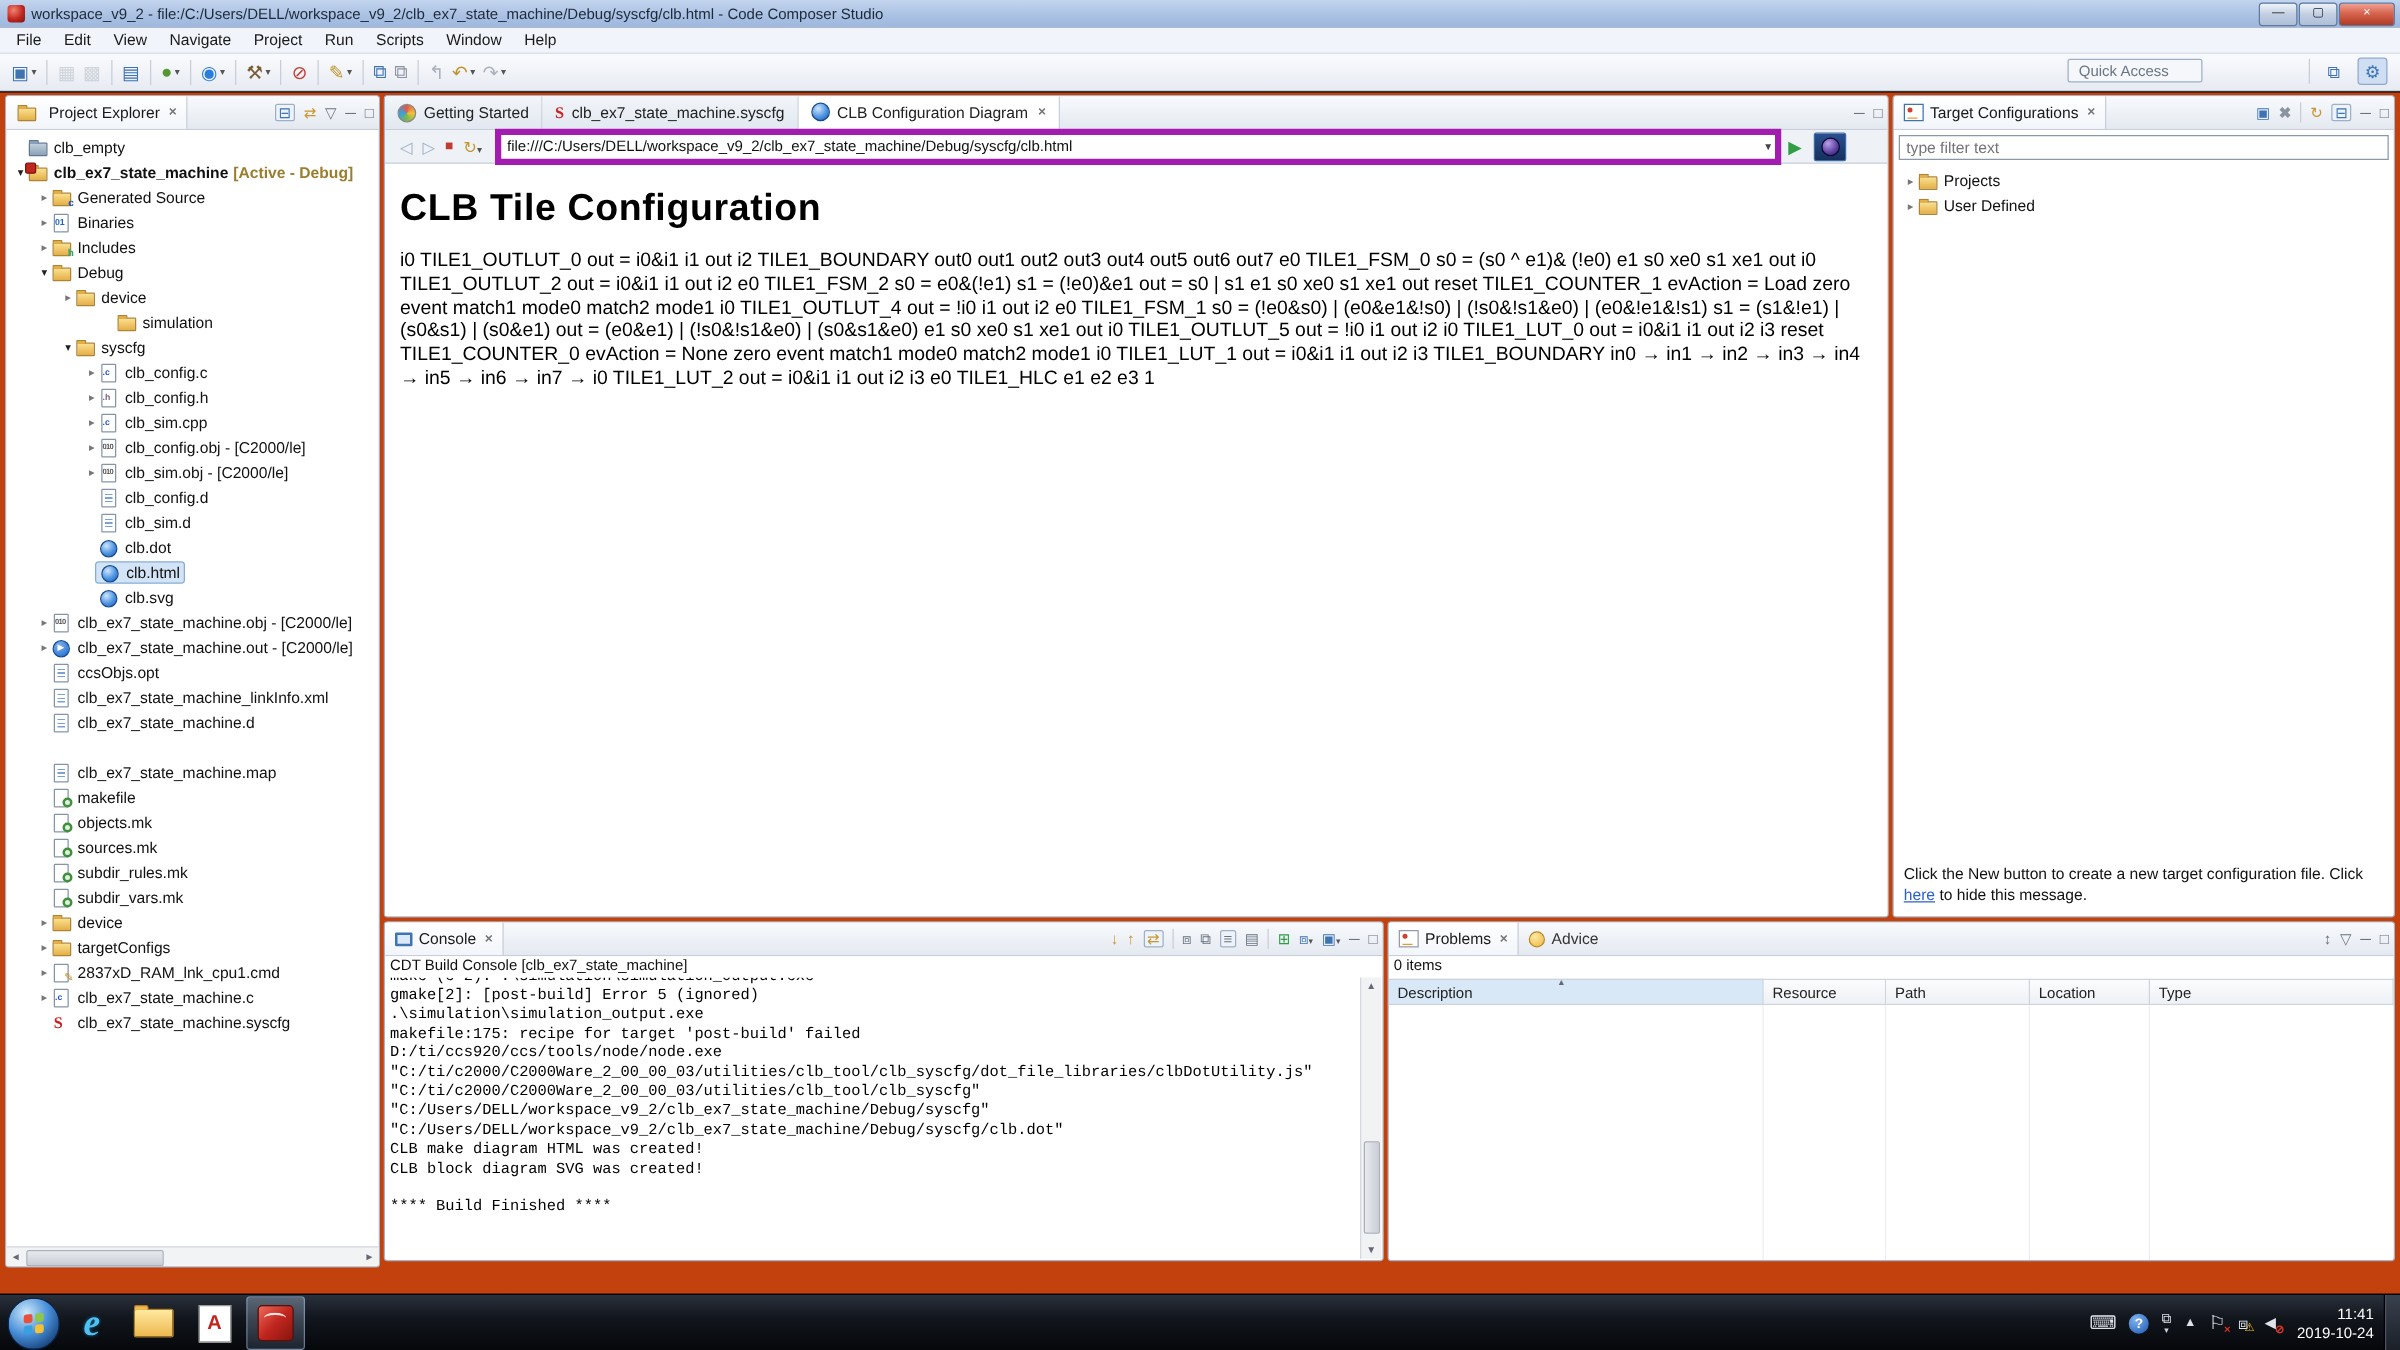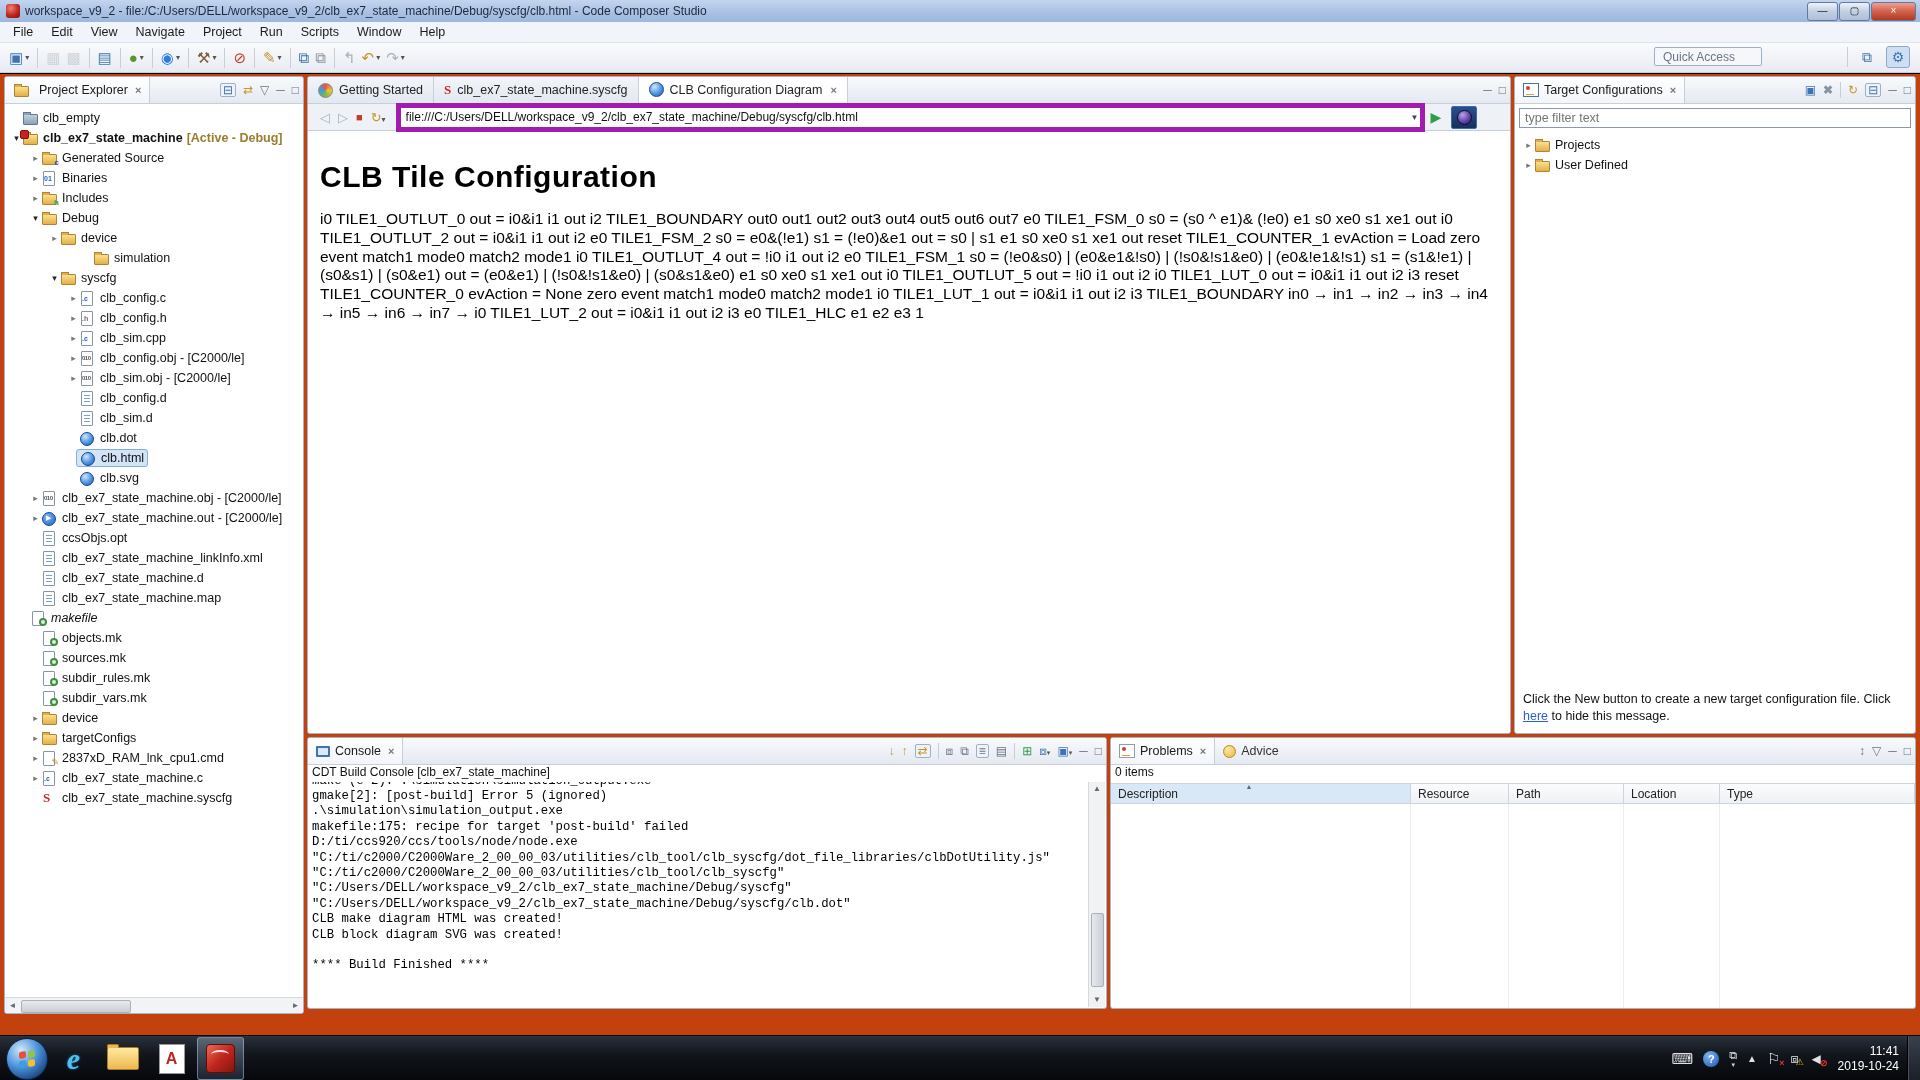--- a/index.html
+++ b/index.html
@@ -100,21 +100,21 @@
   .nav.stop{color:#c23b2e;font-size:11px;}
   .nav.refresh{color:#c8962e;}
   #url-field{width:1000px;height:19px;border:5px solid #a21caf;background:#fff;font-size:12px;color:#111;
     padding:0 14px 0 5px;margin-left:6px;font-family:"Liberation Sans",sans-serif;}
   #url-dd{margin-left:-14px;font-size:8px;color:#444;}
   #go-btn{color:#2f9e44;font-size:14px;margin-left:12px;}
   #render-btn{width:24px;height:21px;margin-left:10px;border:1px solid #3b6ea5;border-radius:2px;
     background:linear-gradient(#2a4f8f,#16305e);display:flex;align-items:center;justify-content:center;}
   #render-btn .orb2{width:13px;height:13px;border-radius:50%;background:radial-gradient(circle at 35% 30%,#b9a0e8,#5b3fa0 60%,#2a1a60);border:1px solid #120a30;}
   #ed-content{position:absolute;left:0;top:55px;right:0;bottom:0;background:#fff;overflow:hidden;}
-  #ed-heading{margin:28px 0 0 12px;font-size:30px;font-weight:bold;color:#000;letter-spacing:0.5px;}
+  #ed-heading{margin:18px 0 0 12px;font-size:30px;font-weight:bold;color:#000;letter-spacing:0.5px;}
   #ed-body{margin:16px 12px 0 12px;width:1172px;font-size:15.5px;line-height:18.8px;color:#000;}
   
   #tc{left:1514px;top:2px;width:402px;height:658px;}
   #tc-filter{position:absolute;left:4px;top:31px;width:392px;height:20px;border:1px solid #8b98a8;
     font-size:12.5px;color:#555;padding:0 5px;box-sizing:border-box;font-family:"Liberation Sans",sans-serif;background:#fff;}
   #tc-tree{position:absolute;left:2px;top:58px;right:2px;}
   #tc-msg{position:absolute;left:8px;bottom:8px;right:8px;font-size:12.5px;color:#111;line-height:17px;}
   #tc-msg a{color:#2a5fd0;text-decoration:underline;}
   
   #console{left:307px;top:663px;width:800px;height:272px;}
@@ -458,28 +458,28 @@
           </span>
           <span>clb_ex7_state_machine_linkInfo.xml</span>
         </div>
         <div class="trow" style="padding-left: 25px;">
           <span class="arrow"></span>
           <span class="ic ic-file-txt">
             <span class="icp"></span>
           </span>
           <span>clb_ex7_state_machine.d</span>
         </div>
-        <div class="trow" style="padding-left: 25px;">
+        <div class="trow" style="padding-left: 25px; margin-top: 20px;">
           <span class="arrow"></span>
           <span class="ic ic-file-txt">
             <span class="icp"></span>
           </span>
           <span>clb_ex7_state_machine.map</span>
         </div>
-        <div class="trow" style="padding-left: 14px; font-style: italic;">
+        <div class="trow" style="padding-left: 25px;">
           <span class="arrow"></span>
           <span class="ic ic-file-mk">
             <span class="icp"></span>
             <span class="badge2"></span>
           </span>
           <span>makefile</span>
         </div>
         <div class="trow" style="padding-left: 25px;">
           <span class="arrow"></span>
           <span class="ic ic-file-mk">

